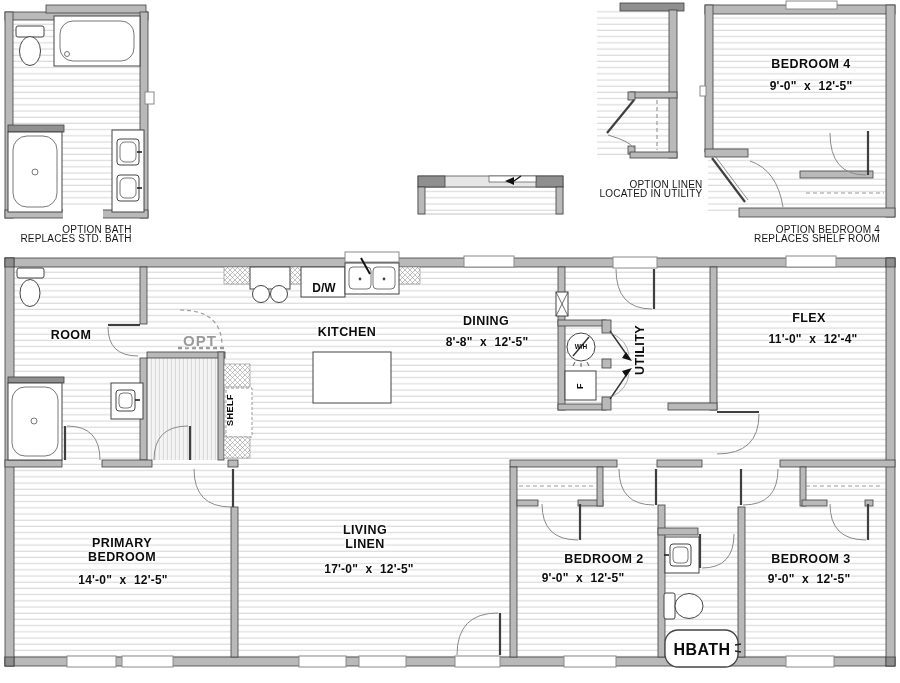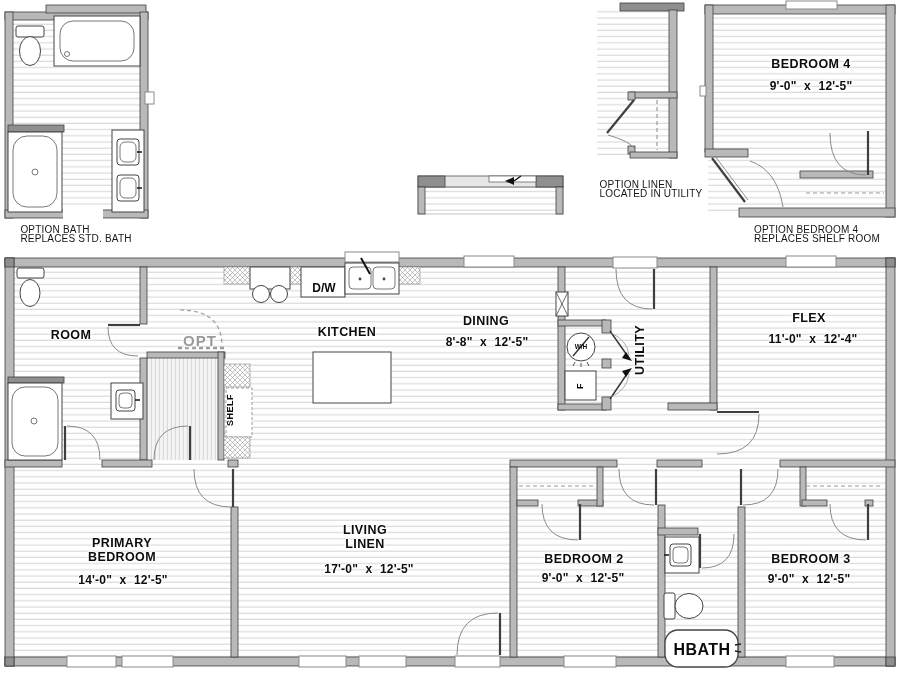--- a/index.html
+++ b/index.html
@@ -9,21 +9,21 @@
   .lbl{position:absolute;transform:translate(-50%,-50%);
        font:700 12.5px/1.1 "Liberation Sans",sans-serif;letter-spacing:.4px;
        color:#0c0c0c;white-space:nowrap;
        text-shadow:0 0 3px #fff,0 0 3px #fff,0 0 4px #fff;}
   .dim{font-size:12px;word-spacing:4px;letter-spacing:.2px;}
   .vert{transform:translate(-50%,-50%) rotate(-90deg);}
   .sm{font-size:12px;letter-spacing:0;}
   .xs{font-size:6.5px;letter-spacing:0;text-shadow:none;}
   .f9{font-size:9px;letter-spacing:.5px;}
   .gray{color:#9a9a9a;font-size:15px;letter-spacing:1px;}
-  .cap{position:absolute;transform:translateX(-50%);text-align:left;
+  .cap{position:absolute;transform:translateX(-50%);text-align:right;
        font:400 10px/8.8px "Liberation Sans",sans-serif;color:#161616;
        letter-spacing:.2px;white-space:nowrap;}
 </style>
 </head>
 <body>
 
 <div class="stage">
 
 <svg width="900" height="683" viewBox="0 0 900 683">
   <defs>
@@ -348,21 +348,21 @@
 <div class="lbl dim" style="left:487px;top:343px">8'-8" x 12'-5"</div>
 <div class="lbl vert" style="left:641px;top:350px">UTILITY</div>
 <div class="lbl" style="left:809px;top:319px">FLEX</div>
 <div class="lbl dim" style="left:813px;top:340px">11'-0" x 12'-4"</div>
 <div class="lbl" style="left:122px;top:544px">PRIMARY</div>
 <div class="lbl" style="left:122px;top:558px">BEDROOM</div>
 <div class="lbl dim" style="left:123px;top:581px">14'-0" x 12'-5"</div>
 <div class="lbl" style="left:365px;top:531px">LIVING</div>
 <div class="lbl" style="left:365px;top:545px">LINEN</div>
 <div class="lbl dim" style="left:369px;top:570px">17'-0" x 12'-5"</div>
-<div class="lbl" style="left:584px;top:560px">BEDROOM 2</div>
+<div class="lbl" style="left:604px;top:560px">BEDROOM 2</div>
 <div class="lbl dim" style="left:583px;top:579px">9'-0" x 12'-5"</div>
 <div class="lbl" style="left:811px;top:560px">BEDROOM 3</div>
 <div class="lbl dim" style="left:809px;top:580px">9'-0" x 12'-5"</div>
 <div class="lbl" style="left:702px;top:650px;font-size:16px">HBATH</div>
 
 <div class="lbl gray" style="left:200px;top:341px">OPT</div>
 <div class="lbl vert f9" style="left:231px;top:410px">SHELF</div>
 <div class="lbl sm" style="left:324px;top:289px">D/W</div>
 <div class="lbl xs" style="left:581px;top:347px">W/H</div>
 <div class="lbl vert f9" style="left:581px;top:386px">F</div>

